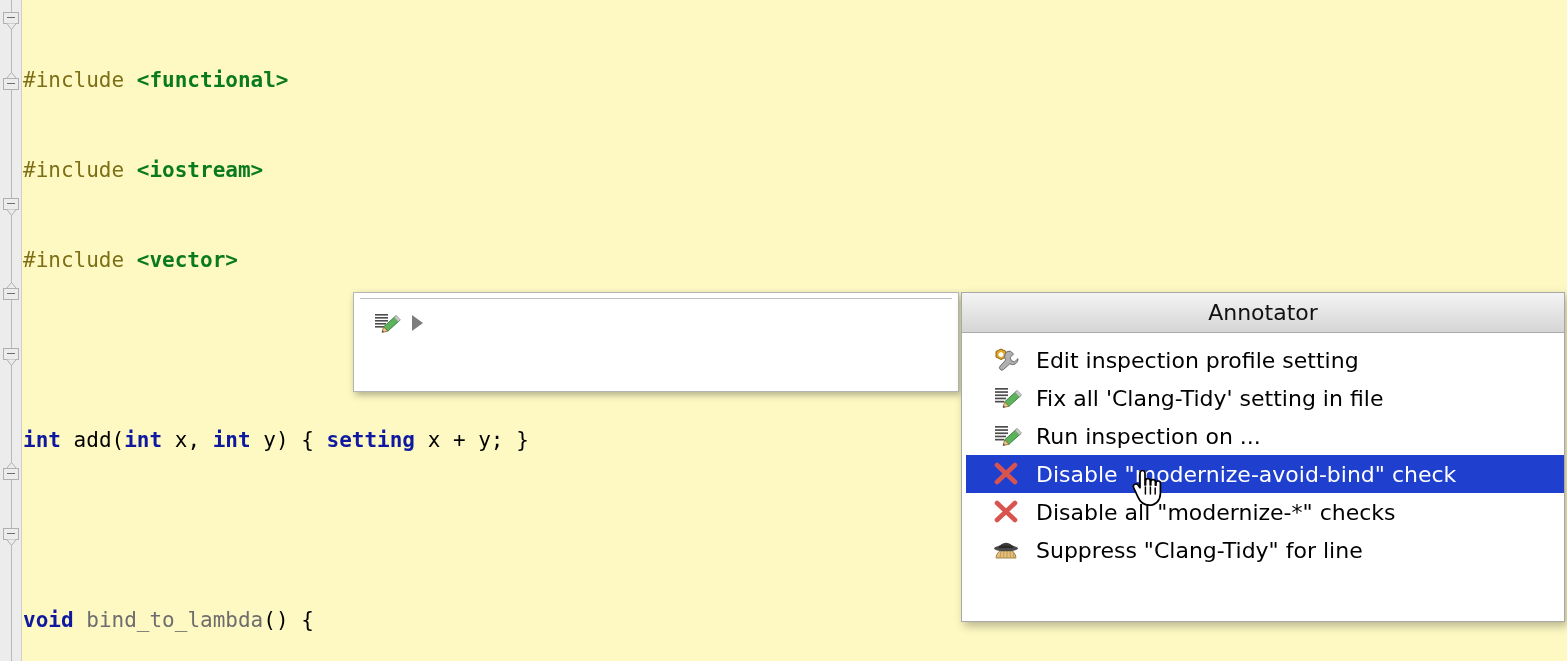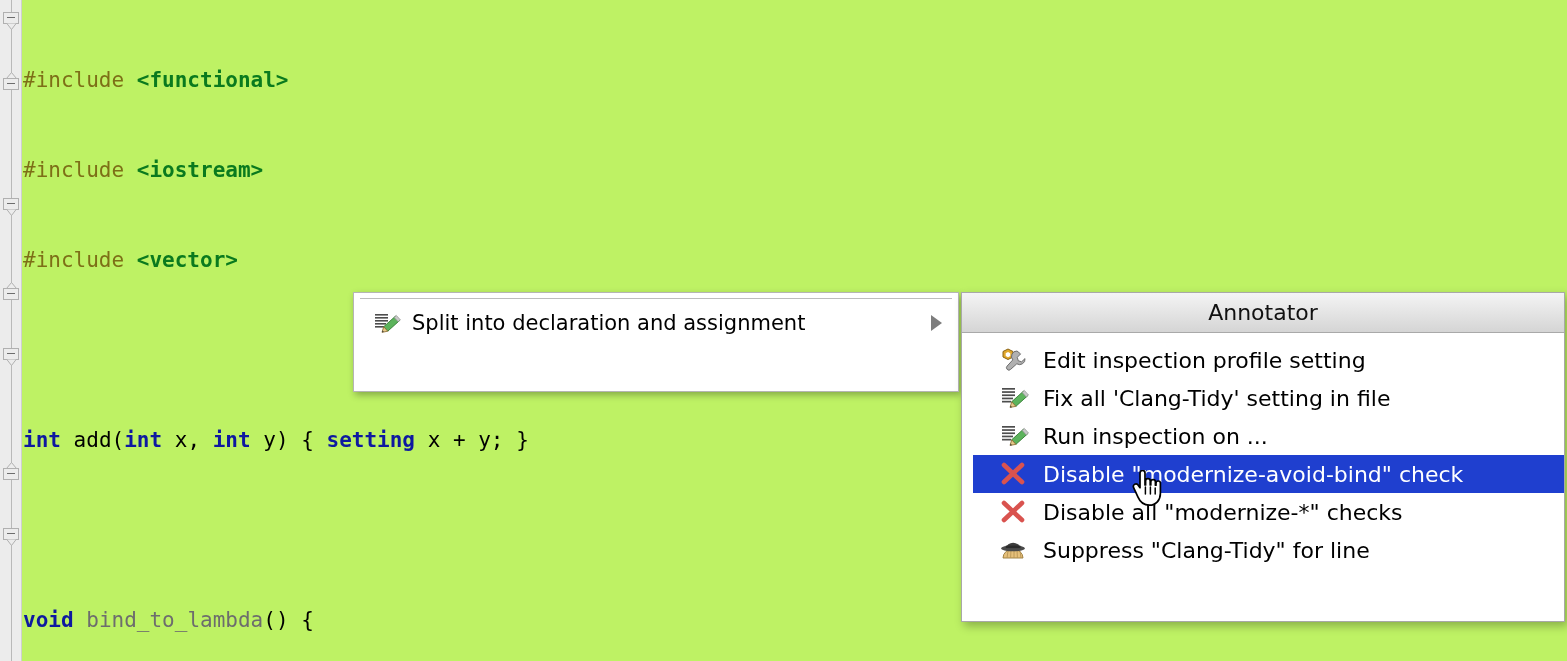--- a/index.html
+++ b/index.html
@@ -13,21 +13,21 @@
   #root {
     position: relative;
     width: 1567px; height: 661px;
     background: #ffffff;
     overflow: hidden;
   }
 
   
   #editor {
     position: absolute; inset: 0;
-    background: #bef264;
+    background: #fef9c3;
   }
   #gutter {
     position: absolute; left: 0; top: 0; bottom: 0;
     width: 22px;
     background: #ececec;
     border-right: 1px solid #cfcfcf;
   }
   #fold-rail {
     position: absolute;
     left: 11px; top: 0;
@@ -129,21 +129,21 @@
   }
   #annotator-title {
     height: 40px;
     background: linear-gradient(to bottom, #f4f4f4 0%, #e3e3e3 55%, #d5d5d5 100%);
     border-bottom: 1px solid #a9a9a9;
     display: flex; align-items: center; justify-content: center;
     font-family: "DejaVu Sans", sans-serif;
     font-size: 22px;
     color: #111111;
   }
-  #annotator-list { padding: 8px 0 10px 11px; text-align: right; }
+  #annotator-list { padding: 8px 0 10px 4px; text-align: right; }
   .an-row {
     display: flex; align-items: center;
     height: 38px;
     padding-left: 26px;
     font-family: "DejaVu Sans", sans-serif;
     font-size: 22px;
     color: #000000;
     position: relative;
   }
   .an-row.selected { background: #1f3fcf; color: #ffffff; }
@@ -267,21 +267,20 @@
             <rect x="3" y="16" width="9" height="1.6"></rect>
           </g>
           <g transform="rotate(-42 20 14)">
             <rect x="12" y="10.5" width="16" height="6" fill="#5cb35c" stroke="#2f7a2f" stroke-width="0.8"></rect>
             <polygon points="12,10.5 12,16.5 7,13.5" fill="#e6c98b" stroke="#8c6d33" stroke-width="0.8"></polygon>
             <polygon points="8.6,12.5 8.6,14.6 7,13.5" fill="#3a3a3a"></polygon>
             <rect x="26" y="10.5" width="3" height="6" fill="#c9c9c9" stroke="#8a8a8a" stroke-width="0.6"></rect>
           </g>
         </svg>
       </span>
-      <span class="im-label">Split into declaration and assignment</span>
       <span class="im-arrow"></span>
     </div>
   </div>
 
   <div id="annotator">
 
     <div id="annotator-title">Annotator</div>
 
     <div id="annotator-list">
 

